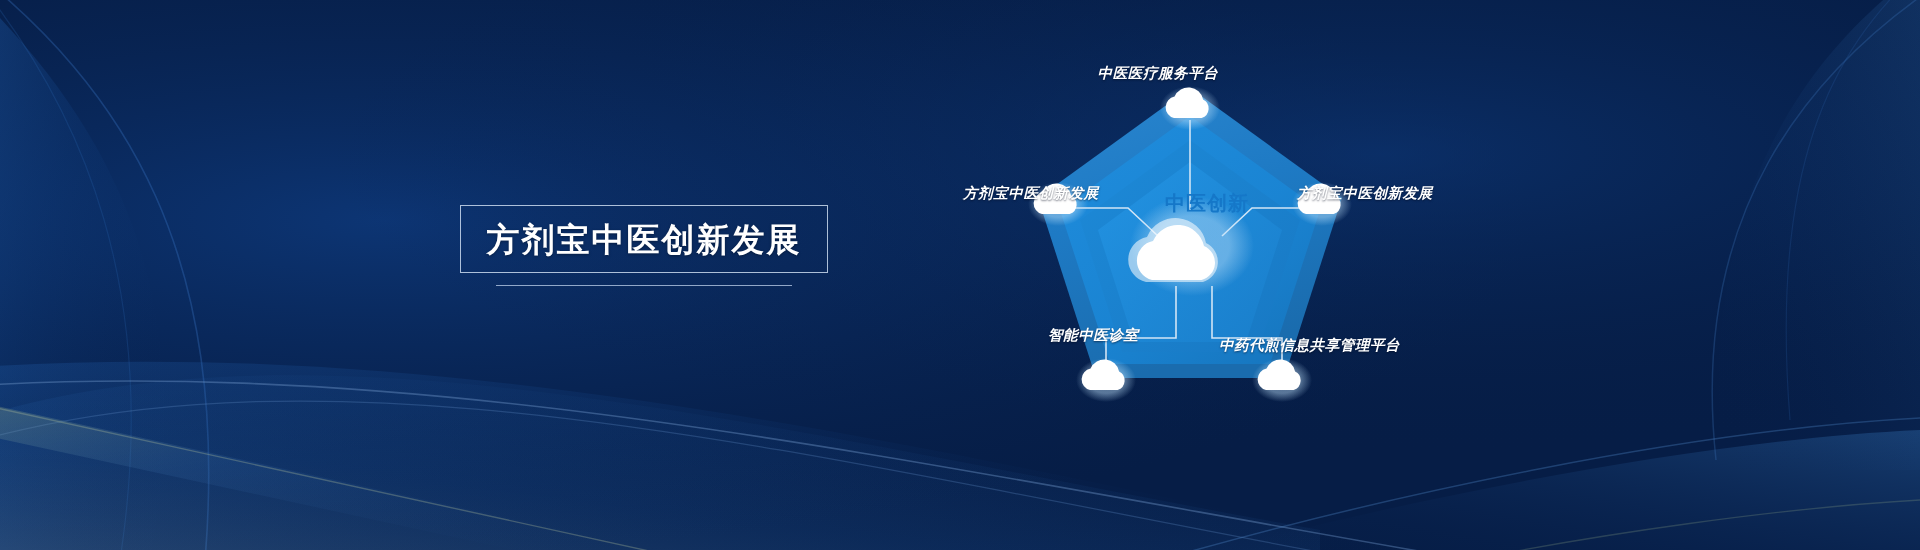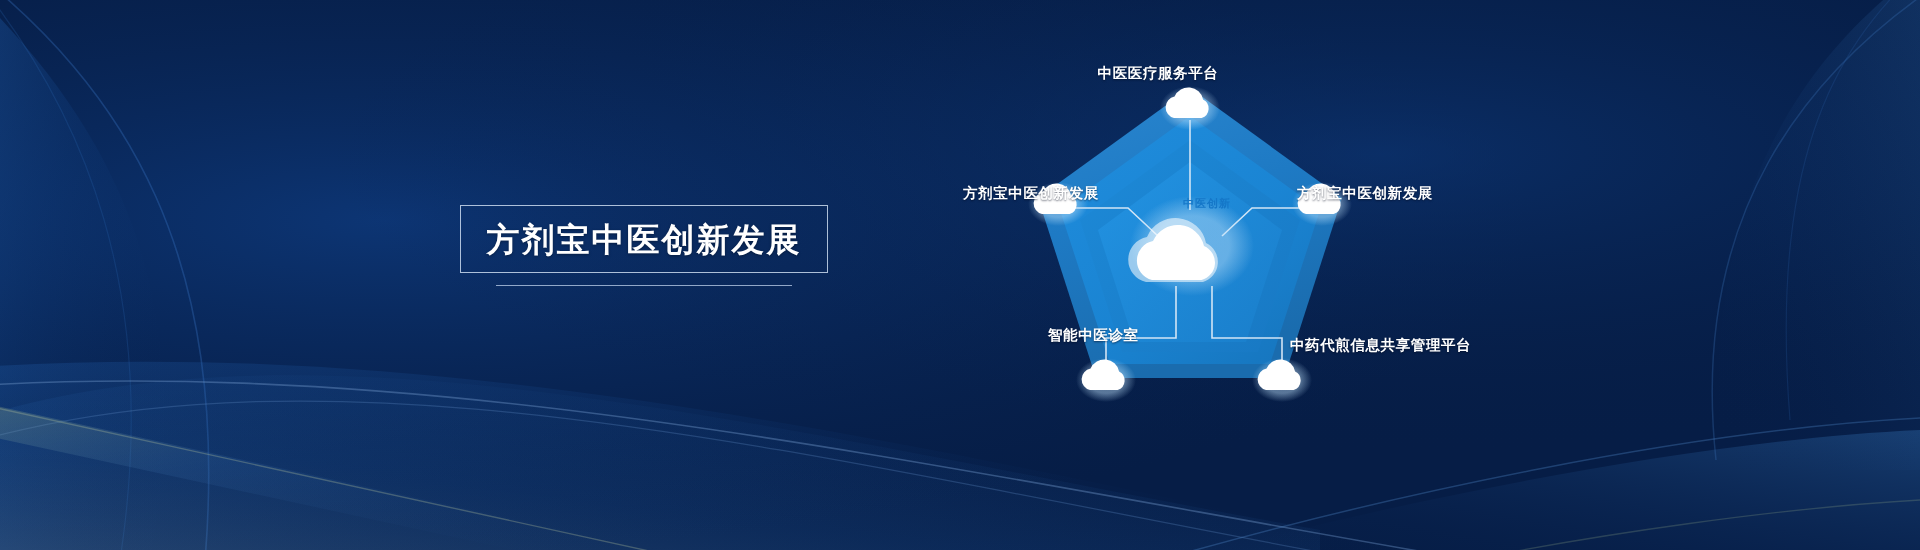--- a/index.html
+++ b/index.html
@@ -61,33 +61,34 @@
 
   .node-label {
     position:absolute;
     color:#ffffff;
     font-size:14.5px;
     font-weight:bold;
     letter-spacing:.6px;
     white-space:nowrap;
     line-height:1;
     text-shadow:0 1px 2px rgba(0,10,30,.55);
+    font-style:italic;
   }
   #label-top       { left:1158px; top:66px;  transform:translateX(-50%); }
   #label-left      { left:963px;  top:186px; }
   #label-right     { left:1297px; top:186px; }
   #label-bottom-l  { left:1048px; top:328px; }
-  #label-bottom-r  { left:1254px; top:338px;padding-left:36px; }
+  #label-bottom-r  { left:1183px; top:338px;padding-left:36px; }
 
   #center-label {
     position:absolute;
     left:1207px; top:203px;
     transform:translate(-50%,-50%);
     color:#1577c8;
-    font-size:11px;
+    font-size:20px;
     font-weight:bold;
     letter-spacing:1px;
     white-space:nowrap;
     line-height:1;
   }
 </style>
 </head>
 <body>
 
 <div id="banner">

